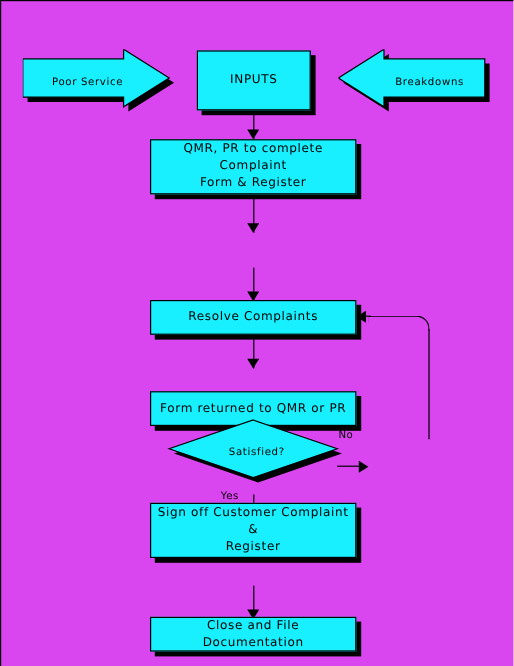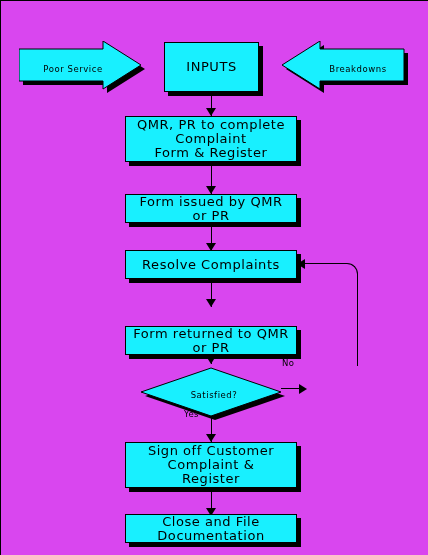--- a/index.html
+++ b/index.html
@@ -21,21 +21,21 @@
 
   
   .node {
     position: absolute;
     box-sizing: border-box;
     display: flex;
     align-items: center;
     justify-content: center;
     text-align: center;
     color: #000000;
-    font-size: 13px;
+    font-size: 10px;
     letter-spacing: 0.55px;
     line-height: 14px;
     z-index: 3;
   }
   .node .lbl {
     display: block;
     padding: 0 4px;
     white-space: pre-line;
   }
 
@@ -154,42 +154,39 @@
   <div class="arrowhead-down" style="left:205px; top:107px;"></div>
 
   <div class="node rect" style="left:124px; top:115px; width:172px; height:46px;">
     <span class="lbl">QMR, PR to complete Complaint
 Form &amp; Register</span>
   </div>
 
   <div class="conn vline" style="left:210px; top:161px; height:32px;"></div>
   <div class="arrowhead-down" style="left:205px; top:185px;"></div>
 
-  <div class="node rect" style="left:124px; top:193px; width:172px; height:29px;">
-    <span class="lbl">Form issued by QMR or PR</span>
-  </div>
 
   <div class="conn vline" style="left:210px; top:222px; height:28px;"></div>
   <div class="arrowhead-down" style="left:205px; top:242px;"></div>
 
   <div class="node rect" style="left:124px; top:249px; width:172px; height:29px;">
     <span class="lbl">Resolve Complaints</span>
   </div>
 
   <div class="conn vline" style="left:210px; top:278px; height:28px;"></div>
   <div class="arrowhead-down" style="left:205px; top:298px;"></div>
 
   <div class="node rect" style="left:124px; top:305px; width:172px; height:29px;margin-top:20px;">
     <span class="lbl">Form returned to QMR or PR</span>
   </div>
 
   <div class="conn vline" style="left:210px; top:334px; height:29px;"></div>
   <div class="arrowhead-down" style="left:205px; top:355px;"></div>
 
-  <div class="shape-wrap diamond" style="left:138px; top:366px; width:150px; height:56px;text-align:center;">
+  <div class="shape-wrap diamond" style="left:138px; top:348px; width:150px; height:56px;text-align:center;">
     <svg width="150" height="56" viewBox="0 0 150 56">
       <polygon points="76,5 146,29 76,53 6,29" fill="#000000"></polygon>
       <polygon points="72,1 142,25 72,49 2,25" fill="#18f0ff" stroke="#000000" stroke-width="1"></polygon>
     </svg>
     <span class="lbl">Satisfied?</span>
   </div>
 
   <div class="conn hline" style="left:280px; top:387px; width:24px;"></div>
   <div class="arrowhead-right" style="left:298px; top:383px;"></div>
   <span class="edge-label" style="left:281px; top:357px;">No</span>
@@ -197,21 +194,21 @@
   <div class="conn vline" style="left:210px; top:411px; height:31px;"></div>
   <div class="arrowhead-down" style="left:205px; top:433px;"></div>
   <span class="edge-label" style="left:183px; top:408px;">Yes</span>
 
 
   <div class="conn vline" style="left:356px; top:273px; height:92px;"></div>
   <div class="elbow" style="left:306px; top:262px; width:50px; height:12px;"></div>
   <div class="conn hline" style="left:302px; top:262px; width:6px;"></div>
   <div class="arrowhead-left" style="left:296px; top:258px;"></div>
 
-  <div class="node rect" style="left:124px; top:441px; width:172px; height:46px;">
+  <div class="node rect" style="left:124px; top:418px; width:172px; height:46px;">
     <span class="lbl">Sign off Customer Complaint &amp;
 Register</span>
   </div>
 
   <div class="conn vline" style="left:210px; top:487px; height:28px;"></div>
   <div class="arrowhead-down" style="left:205px; top:507px;"></div>
 
   <div class="node rect" style="left:124px; top:513px; width:172px; height:29px;">
     <span class="lbl">Close and File Documentation</span>
   </div>

